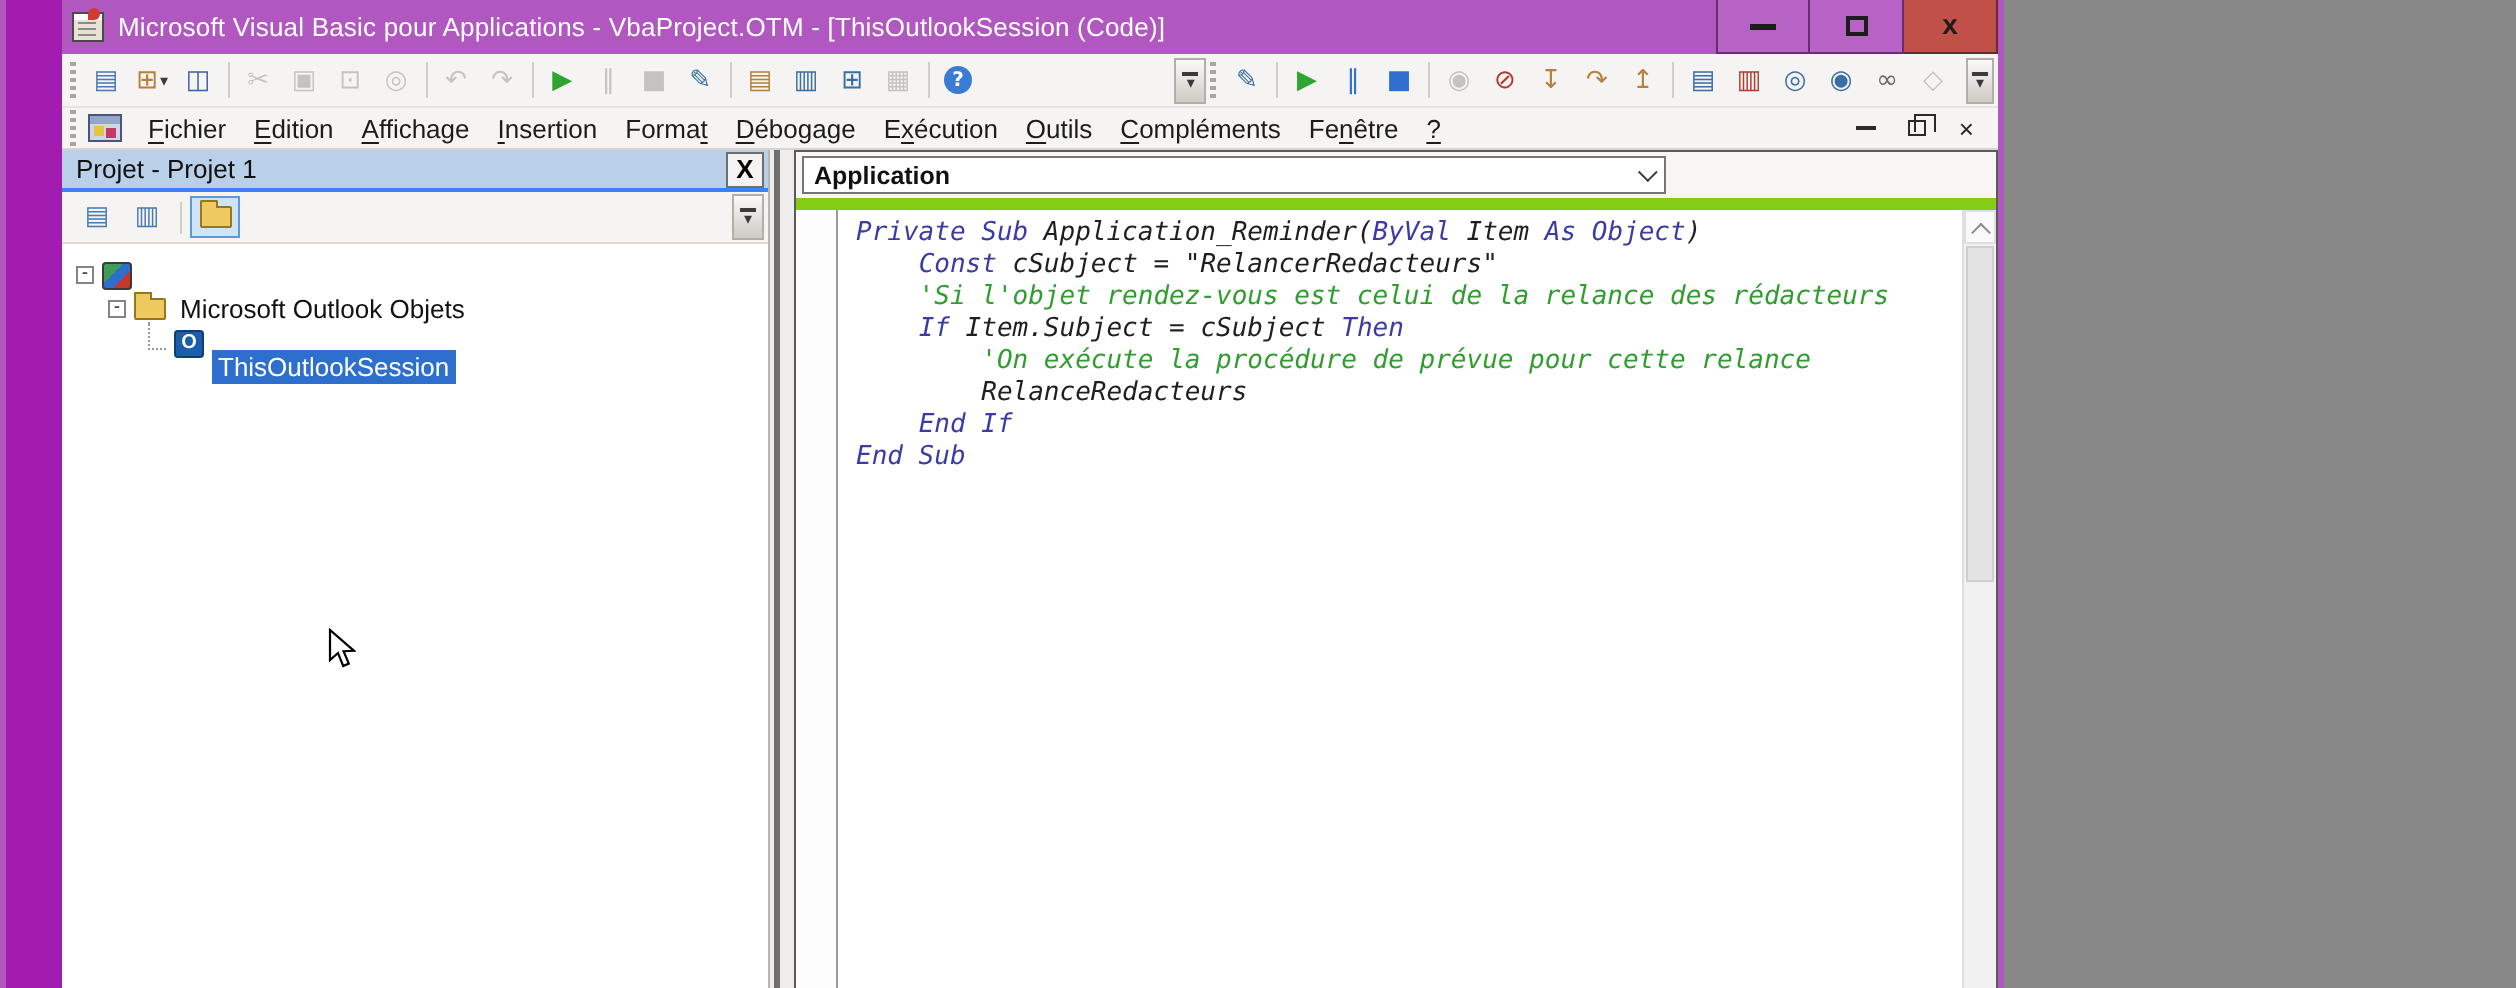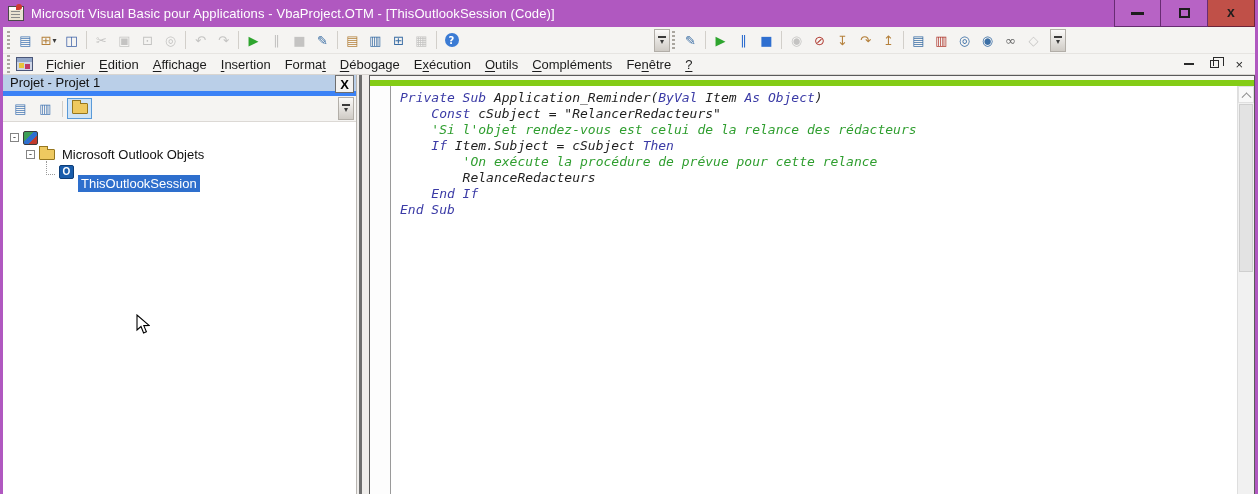--- a/index.html
+++ b/index.html
@@ -1,21 +1,21 @@
 <!DOCTYPE html>
 <html style="--c-title: #b058c0; --c-close: #c05048; --c-kw: #3b3ba6; --c-cm: #2f9e2f; --c-sel: #2e6fcd; --c-panelhead: #bacfe8;"><head>
 <meta charset="utf-8">
 <style>
   * { box-sizing: border-box; margin: 0; padding: 0; }
   html,body { background:#888; }
   body { font-family:"Liberation Sans", sans-serif; }
   .window{
-    position:relative; width:1258px; height:494px; overflow:hidden;
-    background:#84cc16;
-    border-left:3px solid var(--c-title); border-right:3px solid var(--c-title);
+    position:relative; width:1002px; height:494px; overflow:hidden;
+    background:#a21caf;
+    border-left:3px solid var(--c-title); border-right:3px solid var(--c-title);padding-left:28px;
   }
   
   .titlebar{ height:27px; background:var(--c-title); display:flex; align-items:center; padding-left:5px; }
   .app-icon{ width:16px; height:15px; margin-right:7px; position:relative;
     background:linear-gradient(#fdfdfb 0 3px, #e9e2d2 3px); border:1px solid #4a4a4a; }
   .app-icon::before{ content:""; position:absolute; right:1px; top:-3px; width:6px; height:6px;
     background:#d03a30; border-radius:50% 50% 50% 0; }
   .app-icon::after{ content:""; position:absolute; left:2px; top:4px; width:9px; height:1px;
     background:#8a8a8a; box-shadow:0 3px 0 #8a8a8a, 0 6px 0 #8a8a8a; }
   .title-text{ color:#fff; font-size:13px; letter-spacing:.1px; }
@@ -62,22 +62,22 @@
   .mdi-min{ width:10px; height:2px; background:#2a2a2a; }
   .mdi-restore{ width:9px; height:8px; border:1px solid #2a2a2a; position:relative; background:#f5f4f2; }
   .mdi-restore::before{ content:""; position:absolute; left:2px; top:-4px; width:9px; height:8px;
     border:1px solid #2a2a2a; border-bottom:none; }
   .mdi-close{ font-size:13px; line-height:1; }
   
   .main{ position:relative; height:419px; background:#efedeb; }
   
   .project-panel{ position:absolute; left:0; top:0; width:354px; height:100%;
     background:#fff; display:flex; flex-direction:column; border-right:1px solid #b9b6b2; }
-  .panel-header{ height:21px; background:var(--c-panelhead); border-bottom:5px solid #3b82f6;
-    display:flex; align-items:flex-start; font-size:13px; color:#111; padding:0 2px 0 7px; }
+  .panel-header{ height:21px; background:var(--c-panelhead); border-bottom:2px solid #3b82f6;
+    display:flex; align-items:center; font-size:13px; color:#111; padding:0 2px 0 7px; }
   .panel-close{ margin-left:auto; width:19px; height:18px; background:#f4f3f1;
     border:1px solid #6e6e6e; font-weight:700; font-size:13px; line-height:1;
     display:flex; align-items:center; justify-content:center; cursor:default; }
   .panel-toolbar{ height:26px; background:#f5f4f2; border-bottom:1px solid #dcd9d5;
     display:flex; align-items:center; padding:2px 2px 2px 5px; }
   .pt-btn{ width:25px; height:21px; background:transparent; border:1px solid transparent;
     display:flex; align-items:center; justify-content:center; font-size:13px; cursor:default;
     font-family:"DejaVu Sans", sans-serif; }
   .pt-btn.active{ background:#cfe4f7; border:1px solid #5a9ad8; }
   .pt-sep{ width:1px; height:16px; background:#d2cfca; margin:0 4px; }
@@ -340,20 +340,24 @@
             <span class="ti ti-outlook-class">O</span>
             <span class="tree-label selected">ThisOutlookSession</span>
           </div>
         </div>
     </div>
 
     <div class="splitter"></div>
 
     <div class="code-window">
       <div class="combo-row">
+        <div class="combo object">
+          <span>Application</span>
+          <span class="chev"></span>
+        </div>
       </div>
       <div class="code-area">
         <div class="margin-bar"></div>
         <div class="code-text" id="code-text"><div class="code-line"><span class="seg-kw">Private Sub</span><span class="seg-txt"> Application_Reminder(</span><span class="seg-kw">ByVal</span><span class="seg-txt"> Item </span><span class="seg-kw">As</span><span class="seg-txt"> </span><span class="seg-kw">Object</span><span class="seg-txt">)</span></div><div class="code-line"><span class="seg-txt">    </span><span class="seg-kw">Const</span><span class="seg-txt"> cSubject = "RelancerRedacteurs"</span></div><div class="code-line"><span class="seg-cm">    'Si l'objet rendez-vous est celui de la relance des rédacteurs</span></div><div class="code-line"><span class="seg-txt">    </span><span class="seg-kw">If</span><span class="seg-txt"> Item.Subject = cSubject </span><span class="seg-kw">Then</span></div><div class="code-line"><span class="seg-cm">        'On exécute la procédure de prévue pour cette relance</span></div><div class="code-line"><span class="seg-txt">        RelanceRedacteurs</span></div><div class="code-line"><span class="seg-txt">    </span><span class="seg-kw">End If</span></div><div class="code-line"><span class="seg-kw">End Sub</span></div></div>
         <div class="scrollbar">
           <button class="sb-btn">
               <span class="sb-arrow-up"></span>
             </button>
           <div class="sb-thumb"></div>
         </div>

